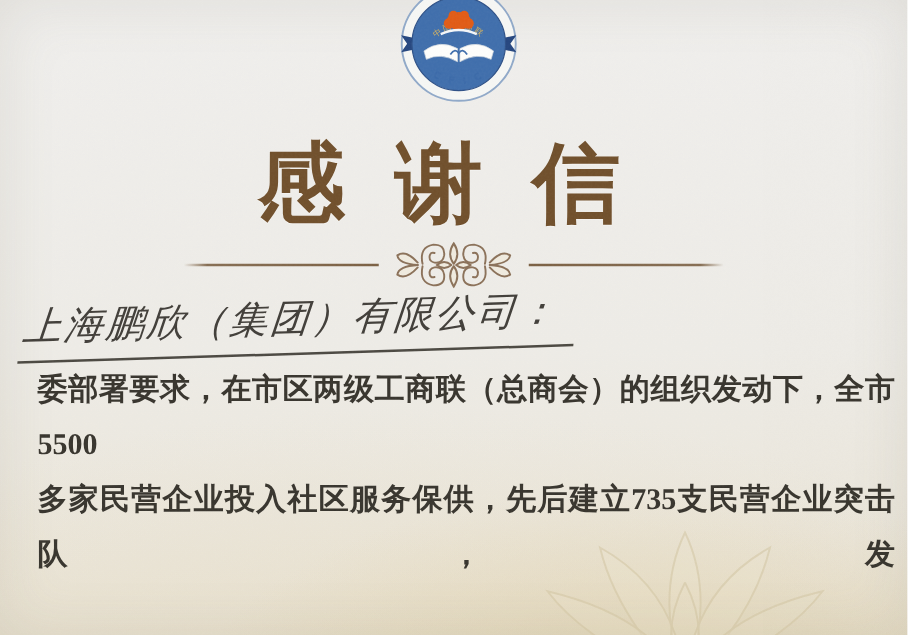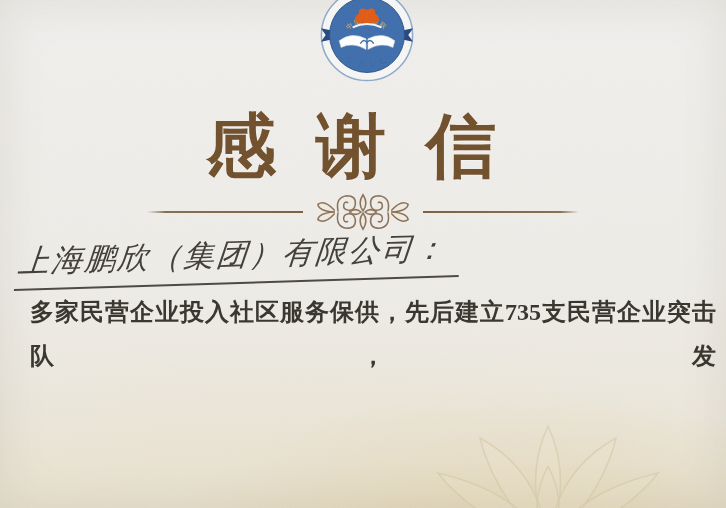--- a/index.html
+++ b/index.html
@@ -117,20 +117,21 @@
       </g>
     </svg>
     <div class="rule right"></div>
   </div>
 
   <div class="salutation">
     <span class="ink">上海鹏欣（集团）有限公司：</span>
   </div>
 
   <div class="body-text">
+    <div class="line">委部署要求，在市区两级工商联（总商会）的组织发动下，全市5500</div>
     <div class="line">多家民营企业投入社区服务保供，先后建立735支民营企业突击队，发</div>
 
   </div>
 
   <svg class="watermark" width="280" height="110" viewBox="0 0 280 110">
     <g fill="rgba(240,232,210,0.30)" stroke="#d2c5a2" stroke-width="1.6">
       <path d="M140,130 Q115,60 140,8 Q165,60 140,130"></path>
       <path d="M140,130 Q85,75 72,20 Q135,55 140,130"></path>
       <path d="M140,130 Q195,75 208,20 Q145,55 140,130"></path>
       <path d="M140,130 Q60,95 30,55 Q115,75 140,130"></path>

